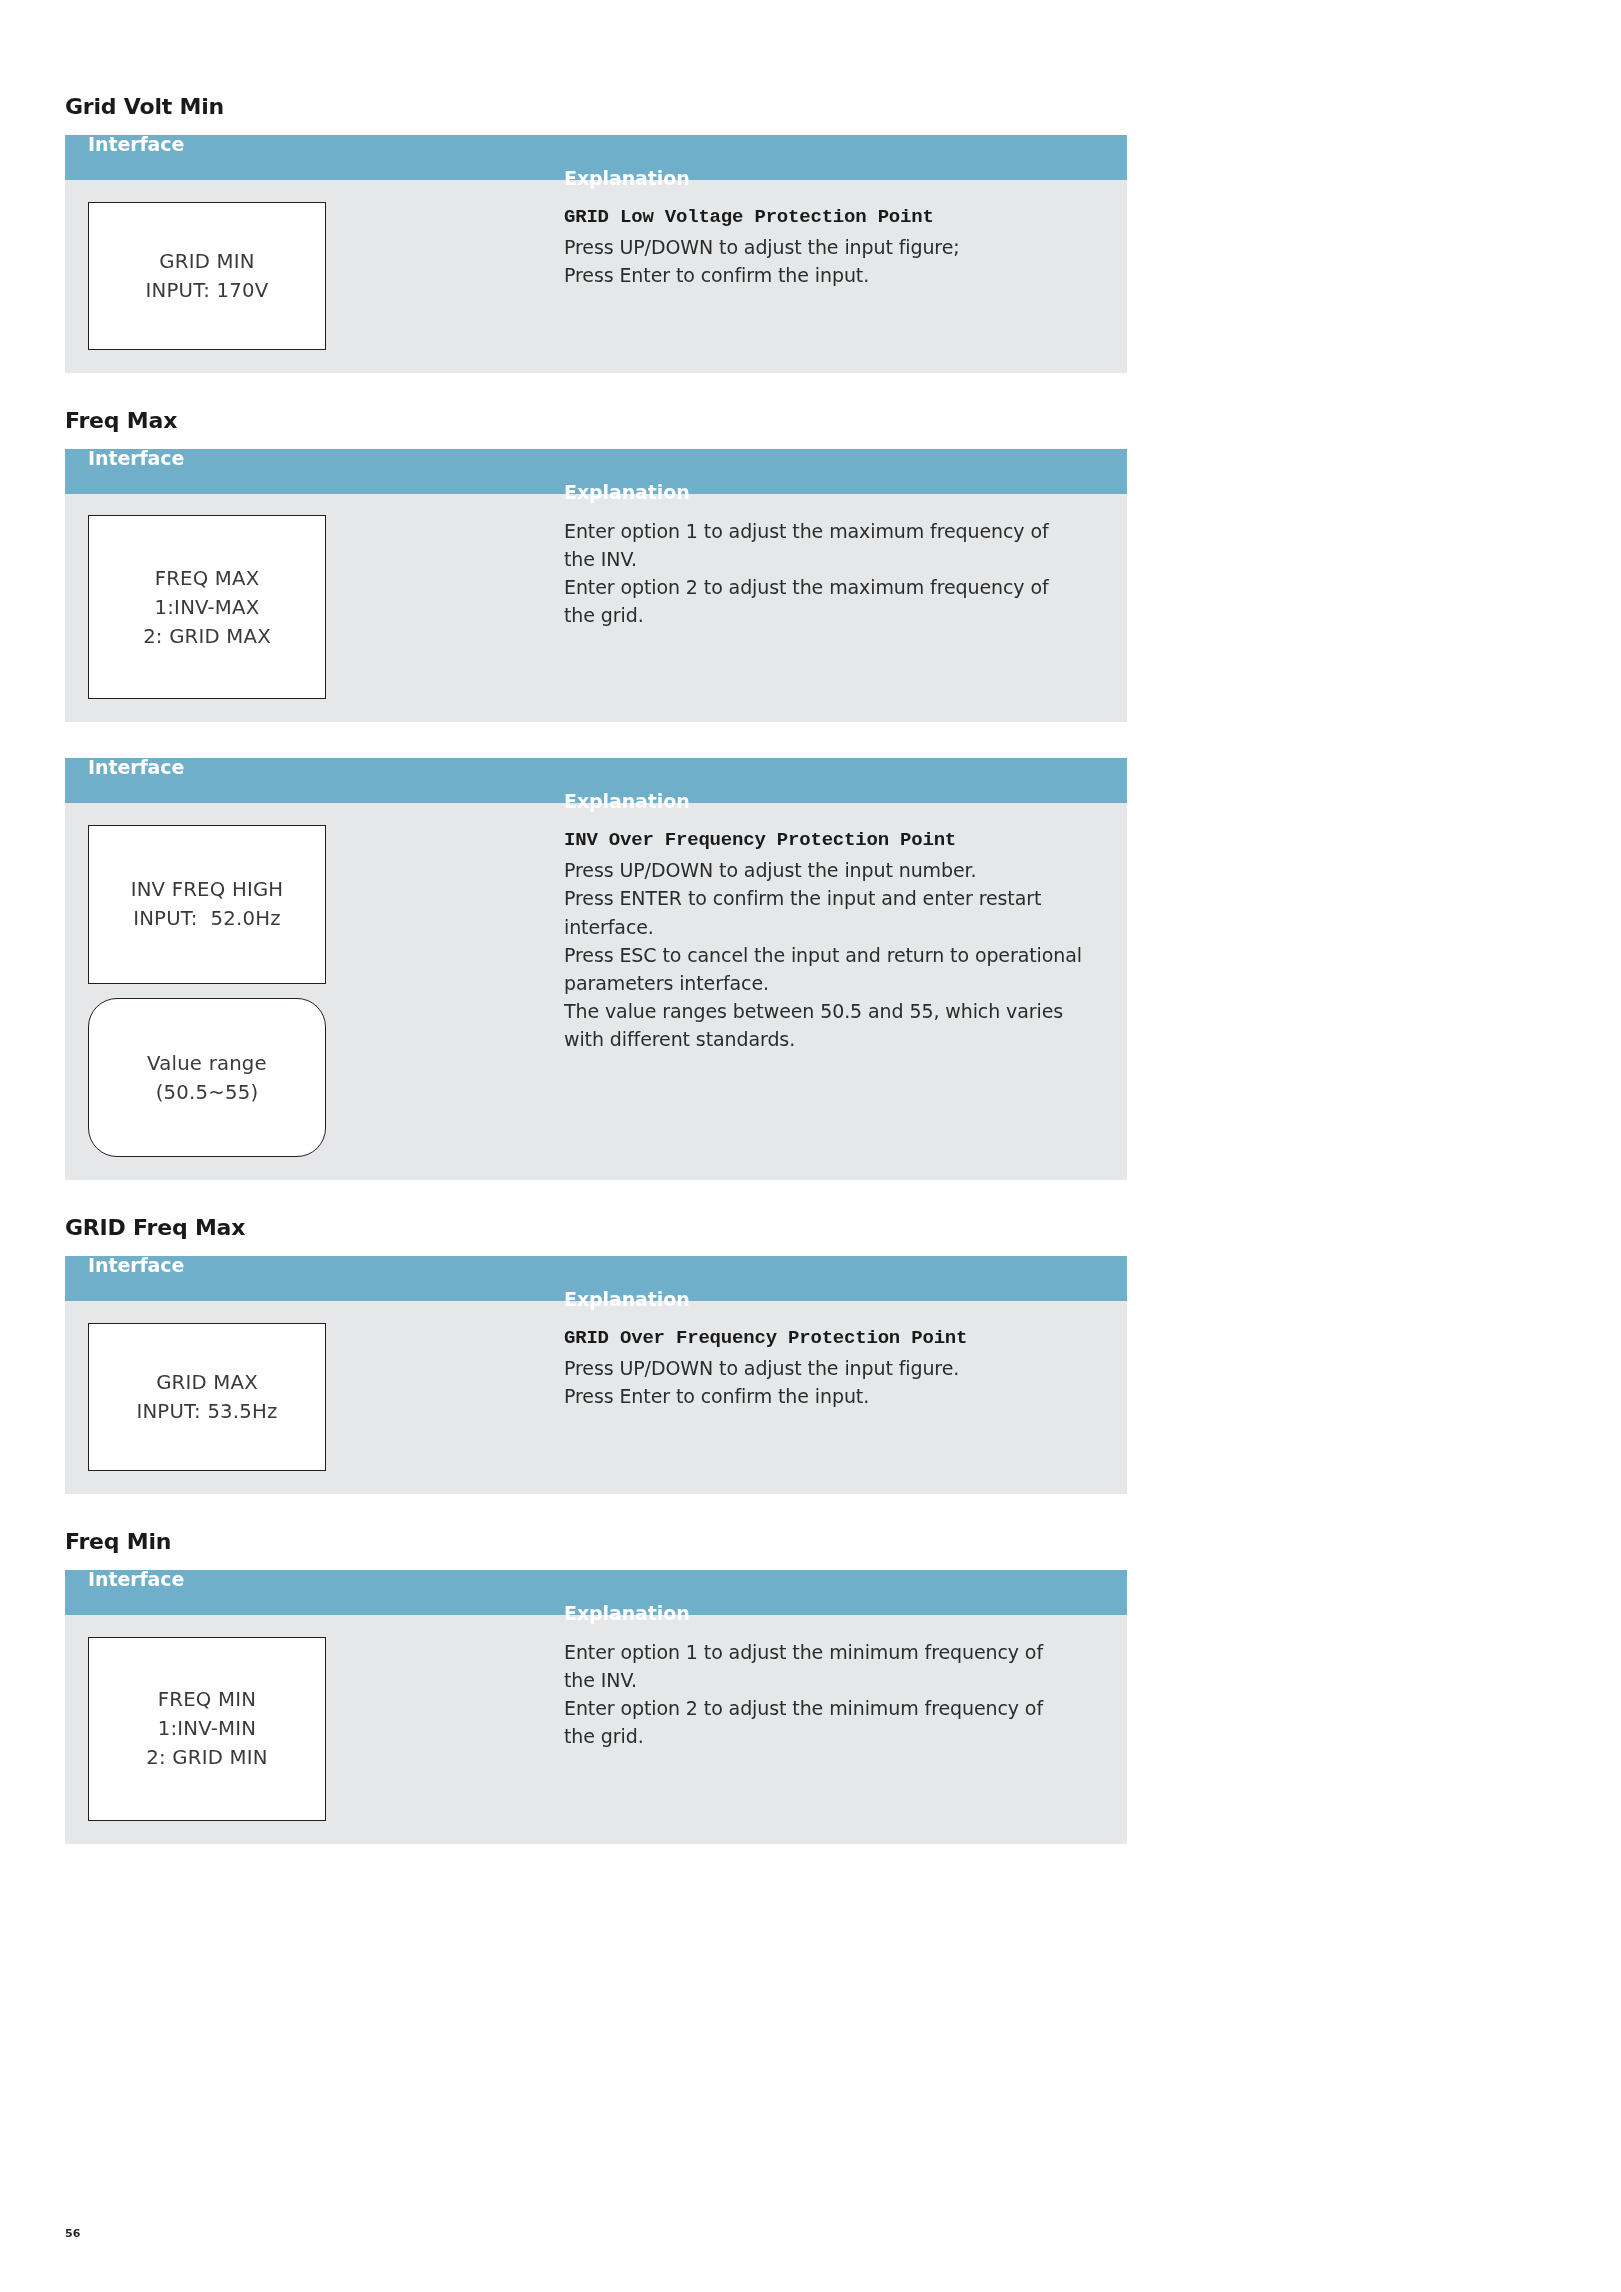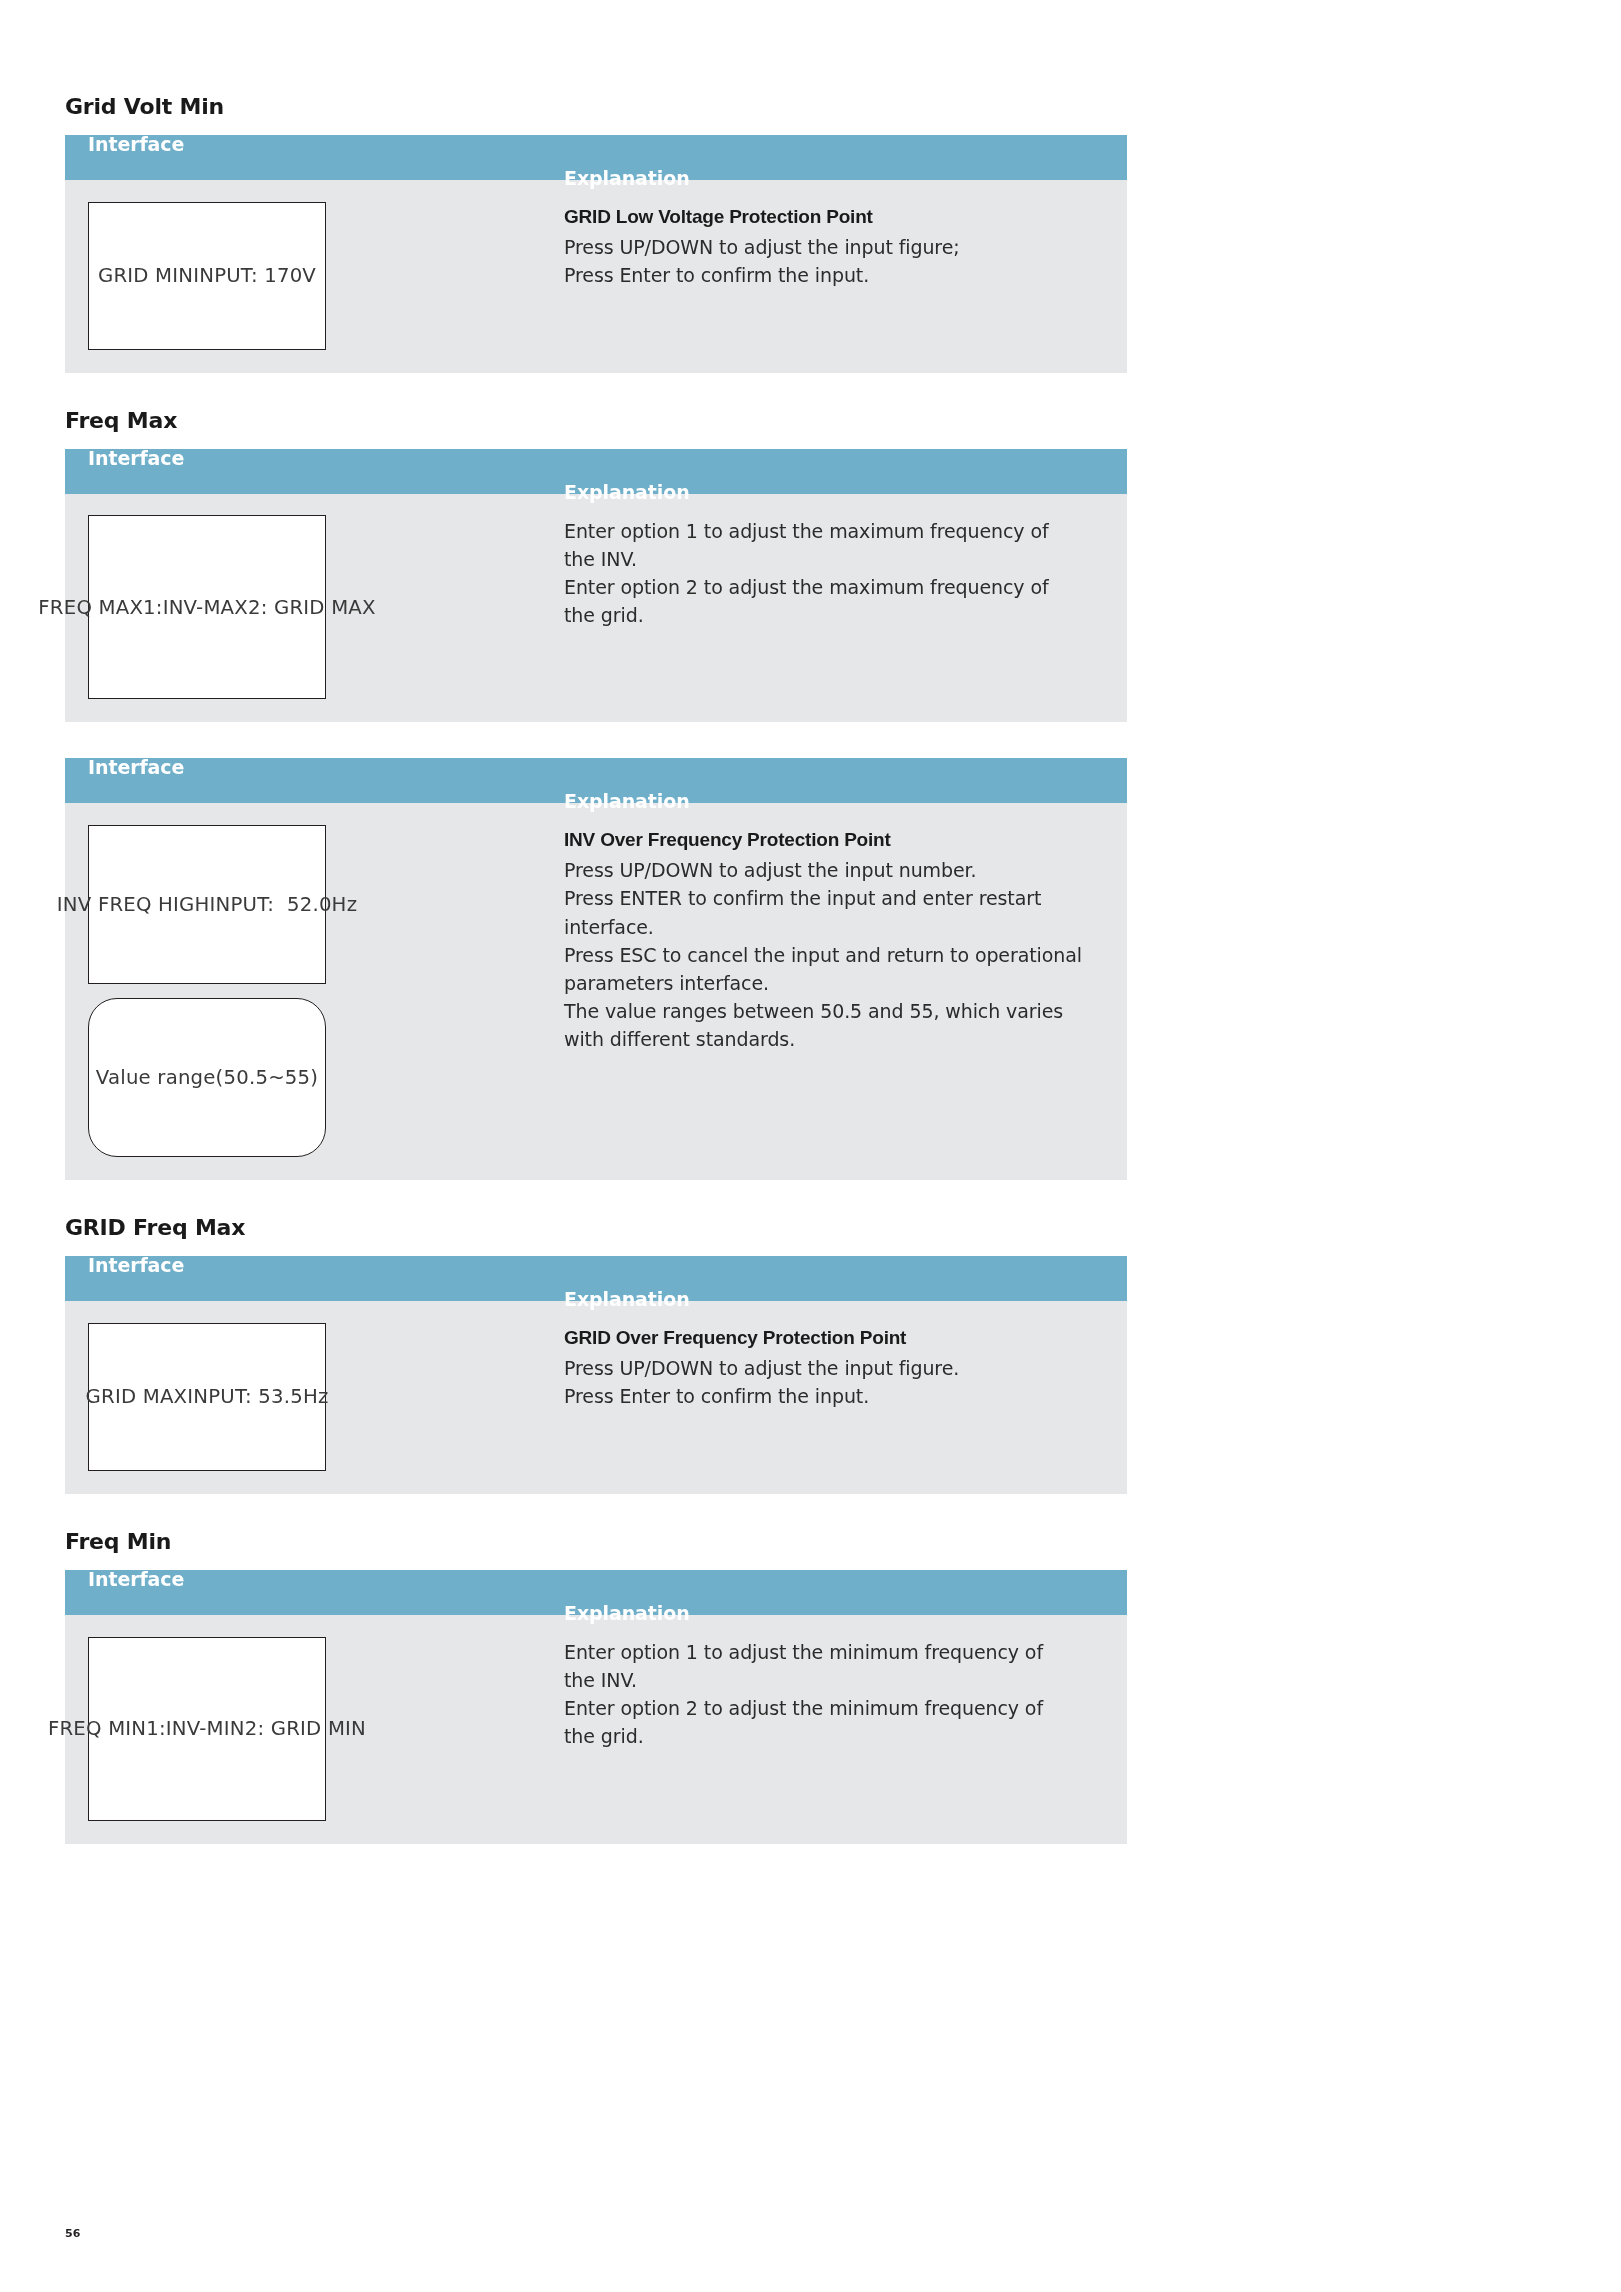--- a/index.html
+++ b/index.html
@@ -90,21 +90,21 @@
     padding: 23px 36px 23px 87px;
   }
 
   
   .lcd {
     background: #ffffff;
     border: 1.8px solid #231f20;
     width: 238px;
     box-sizing: border-box;
     display: flex;
-    flex-direction: row;
+    flex-direction: column;
     align-items: center;
     justify-content: center;
     font-family: "DejaVu Sans", sans-serif;
     color: #333333;
   }
   .lcd + .lcd { margin-top: 14.3px; border-radius: 29px; }
 
   .lcd-h1 { height: 148px; }
   .lcd-h2 { height: 159px; }
   .lcd-h3 { height: 184px; }
@@ -113,21 +113,21 @@
     font-size: 19.7px;
     line-height: 1.48;
     letter-spacing: 0.2px;
     white-space: pre;
     color: #3a3a3a;
     font-weight: 400;
   }
 
   
   .exp-title {
-    font-family: Liberation Sans, sans-serif;
+    font-family: Liberation Mono, monospace;
     font-size: 19px;
     font-weight: bold;
     color: #1a1a1a;
     line-height: 1.48;
     letter-spacing: -0.2px;
     margin: 0 0 1.8px 0;
   }
 
   .exp-line {
     font-family: "DejaVu Sans", sans-serif;

